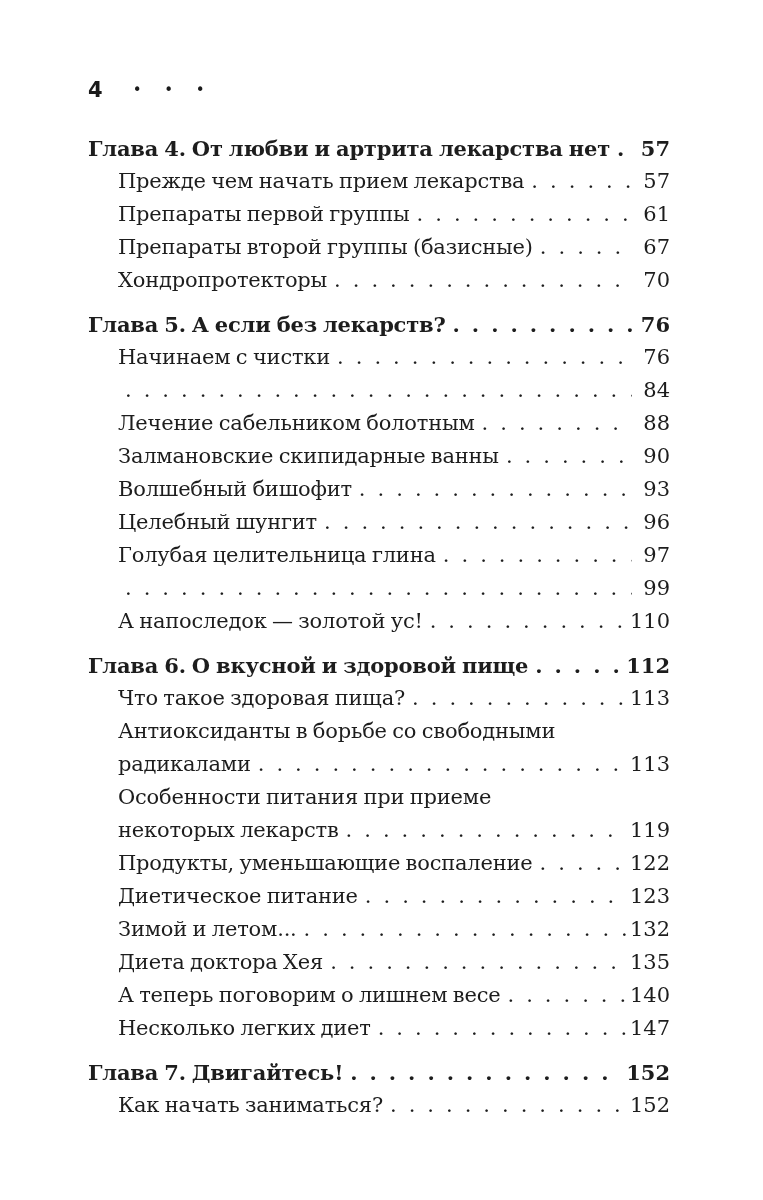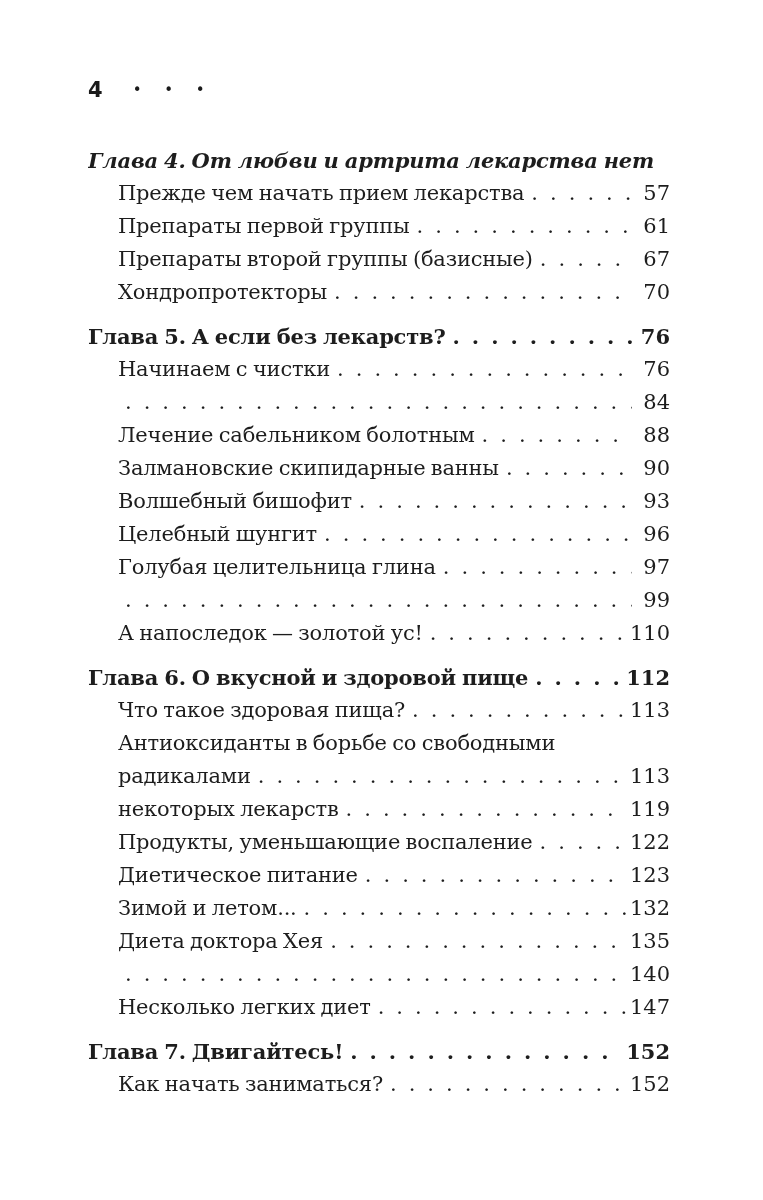--- a/index.html
+++ b/index.html
@@ -61,21 +61,21 @@
   .toc-row {
     display: flex;
     align-items: baseline;
     height: 33px;
     overflow: hidden;
   }
   .toc-row.chapter {
     font-weight: bold;
     margin-top: 11px;
   }
-  .toc-row.chapter:first-child { margin-top: 17px; font-style: italic; }
+  .toc-row.chapter:first-child { margin-top: 5px; }
   .toc-row.sub { padding-left: 30px; }
   .toc-text {
     flex: 0 0 auto;
     white-space: nowrap;
     letter-spacing: -0.2px;
     word-spacing: -1px;
   }
   .toc-dots {
     flex: 1 1 auto;
     overflow: hidden;
@@ -187,20 +187,23 @@
       </div>
       <div class="toc-row sub">
         <span class="toc-text">Антиоксиданты в борьбе со свободными</span>
       </div>
       <div class="toc-row sub">
         <span class="toc-text">радикалами</span>
         <span class="toc-dots">............................................................</span>
         <span class="toc-page">113</span>
       </div>
       <div class="toc-row sub">
+        <span class="toc-text">Особенности питания при приеме</span>
+      </div>
+      <div class="toc-row sub">
         <span class="toc-text">некоторых лекарств</span>
         <span class="toc-dots">............................................................</span>
         <span class="toc-page">119</span>
       </div>
       <div class="toc-row sub">
         <span class="toc-text">Продукты, уменьшающие воспаление</span>
         <span class="toc-dots">............................................................</span>
         <span class="toc-page">122</span>
       </div>
       <div class="toc-row sub">
@@ -212,20 +215,21 @@
         <span class="toc-text">Зимой и летом...</span>
         <span class="toc-dots">............................................................</span>
         <span class="toc-page">132</span>
       </div>
       <div class="toc-row sub">
         <span class="toc-text">Диета доктора Хея</span>
         <span class="toc-dots">............................................................</span>
         <span class="toc-page">135</span>
       </div>
       <div class="toc-row sub">
+        <span class="toc-text">А теперь поговорим о лишнем весе</span>
         <span class="toc-dots">............................................................</span>
         <span class="toc-page">140</span>
       </div>
       <div class="toc-row sub">
         <span class="toc-text">Несколько легких диет</span>
         <span class="toc-dots">............................................................</span>
         <span class="toc-page">147</span>
       </div>
       <div class="toc-row chapter">
         <span class="toc-text">Глава 7. Двигайтесь!</span>

